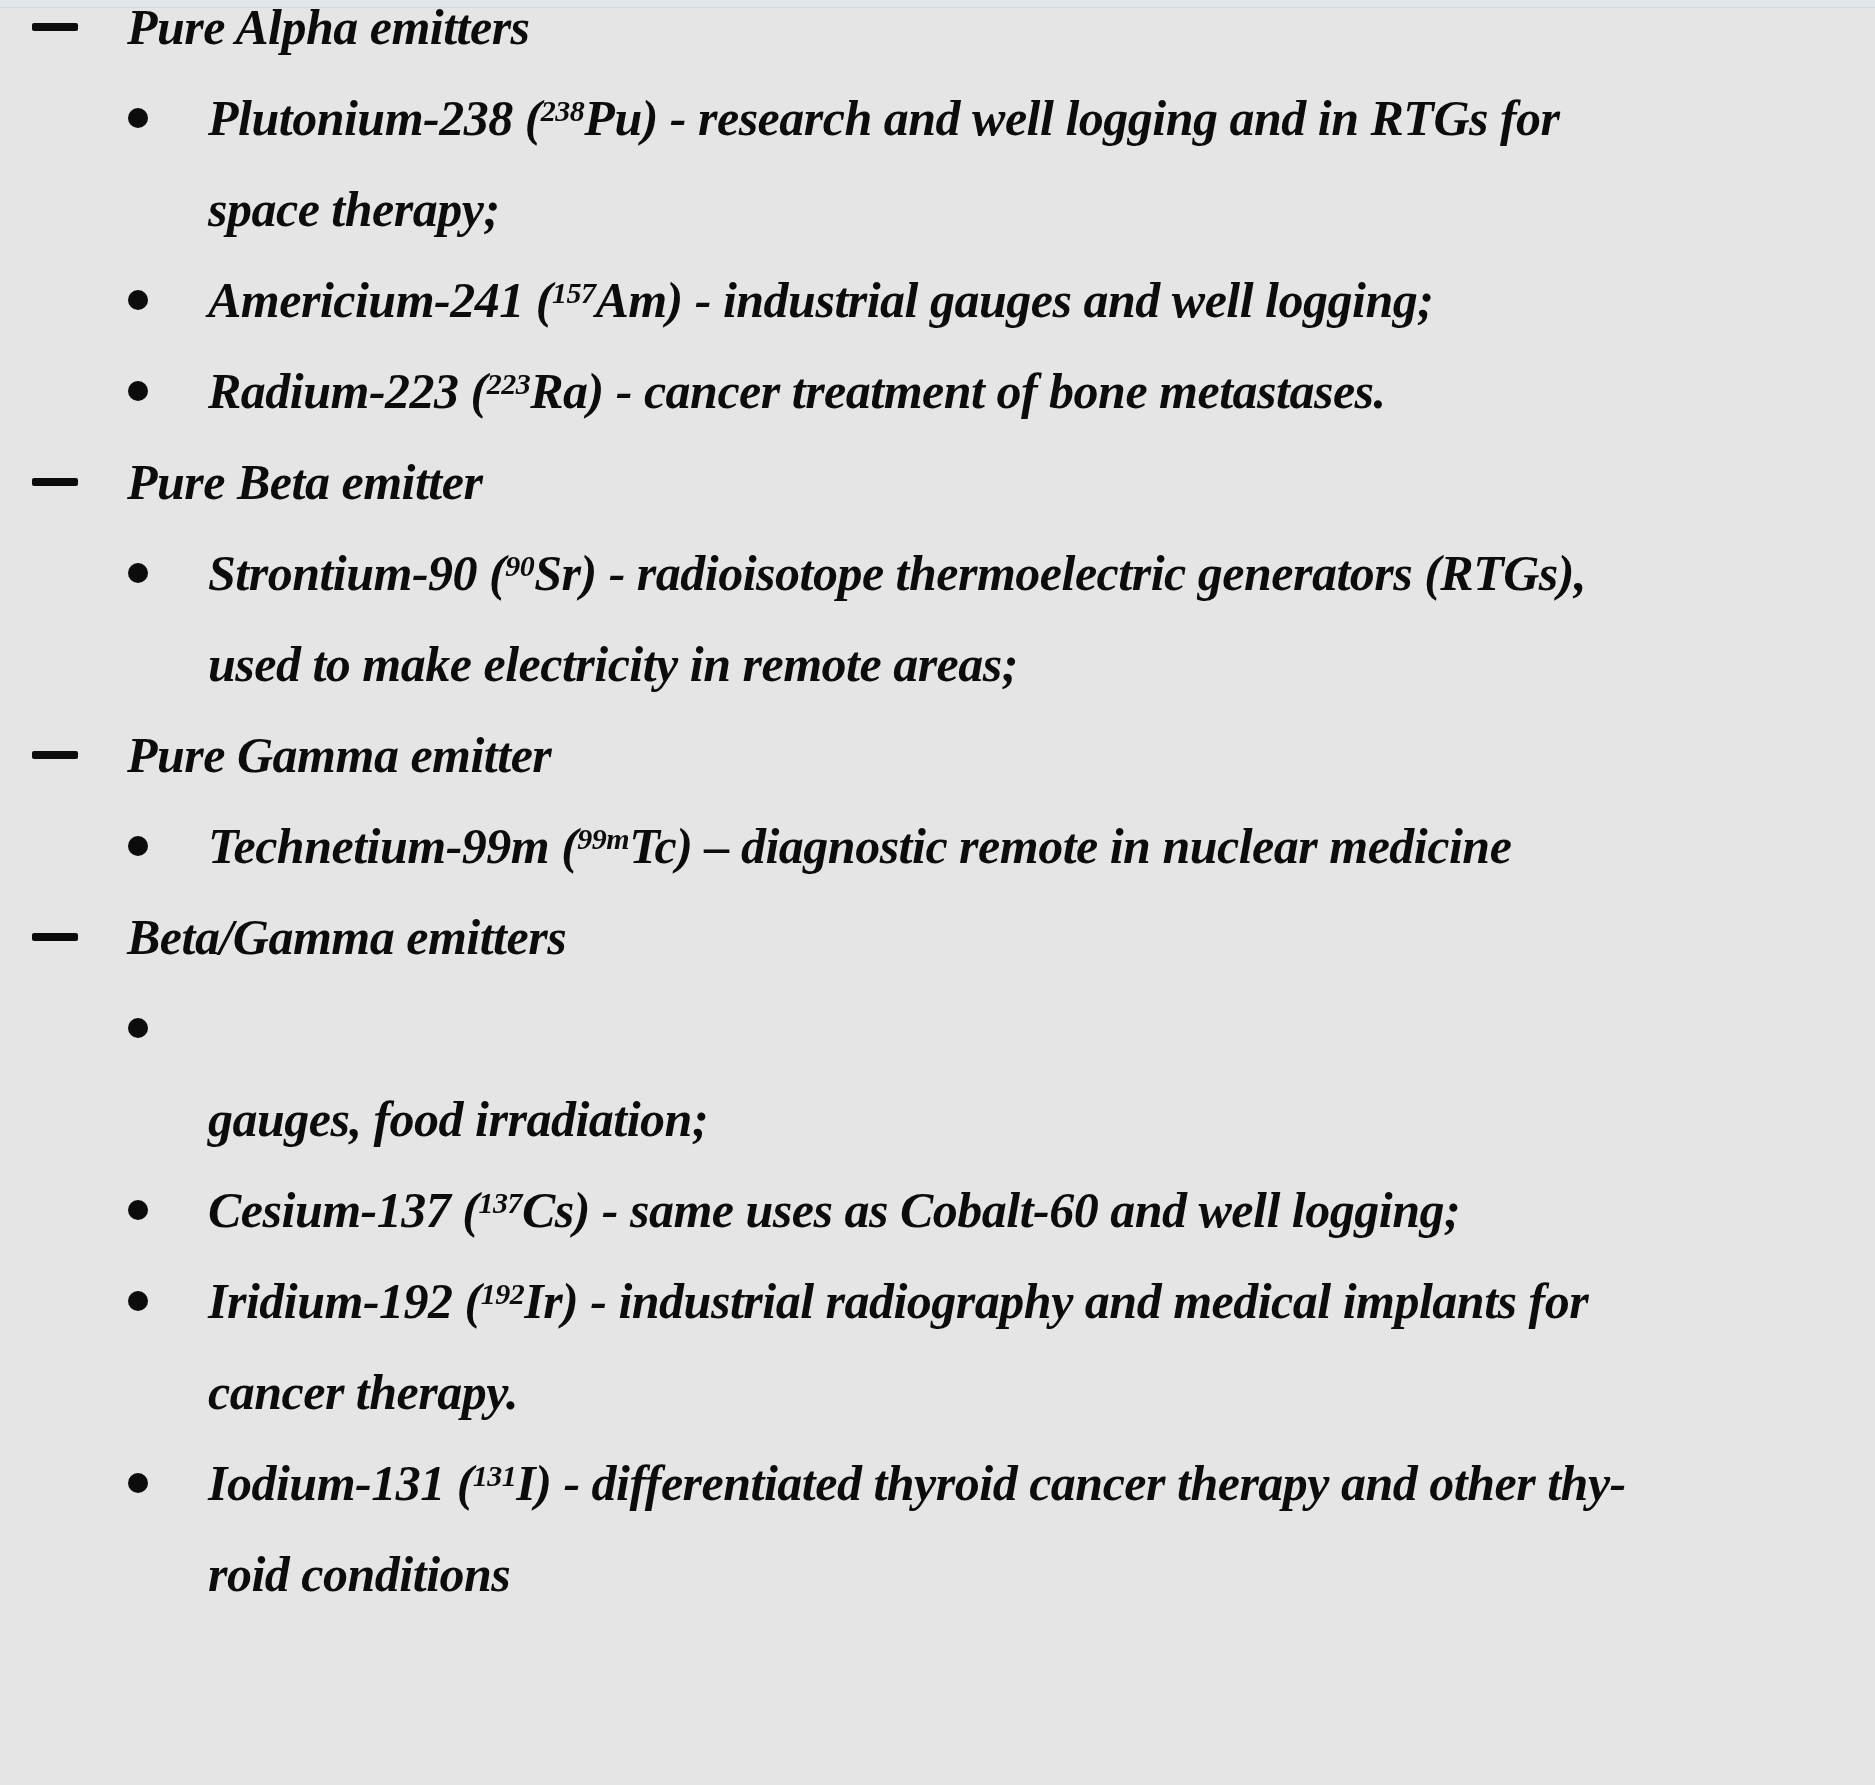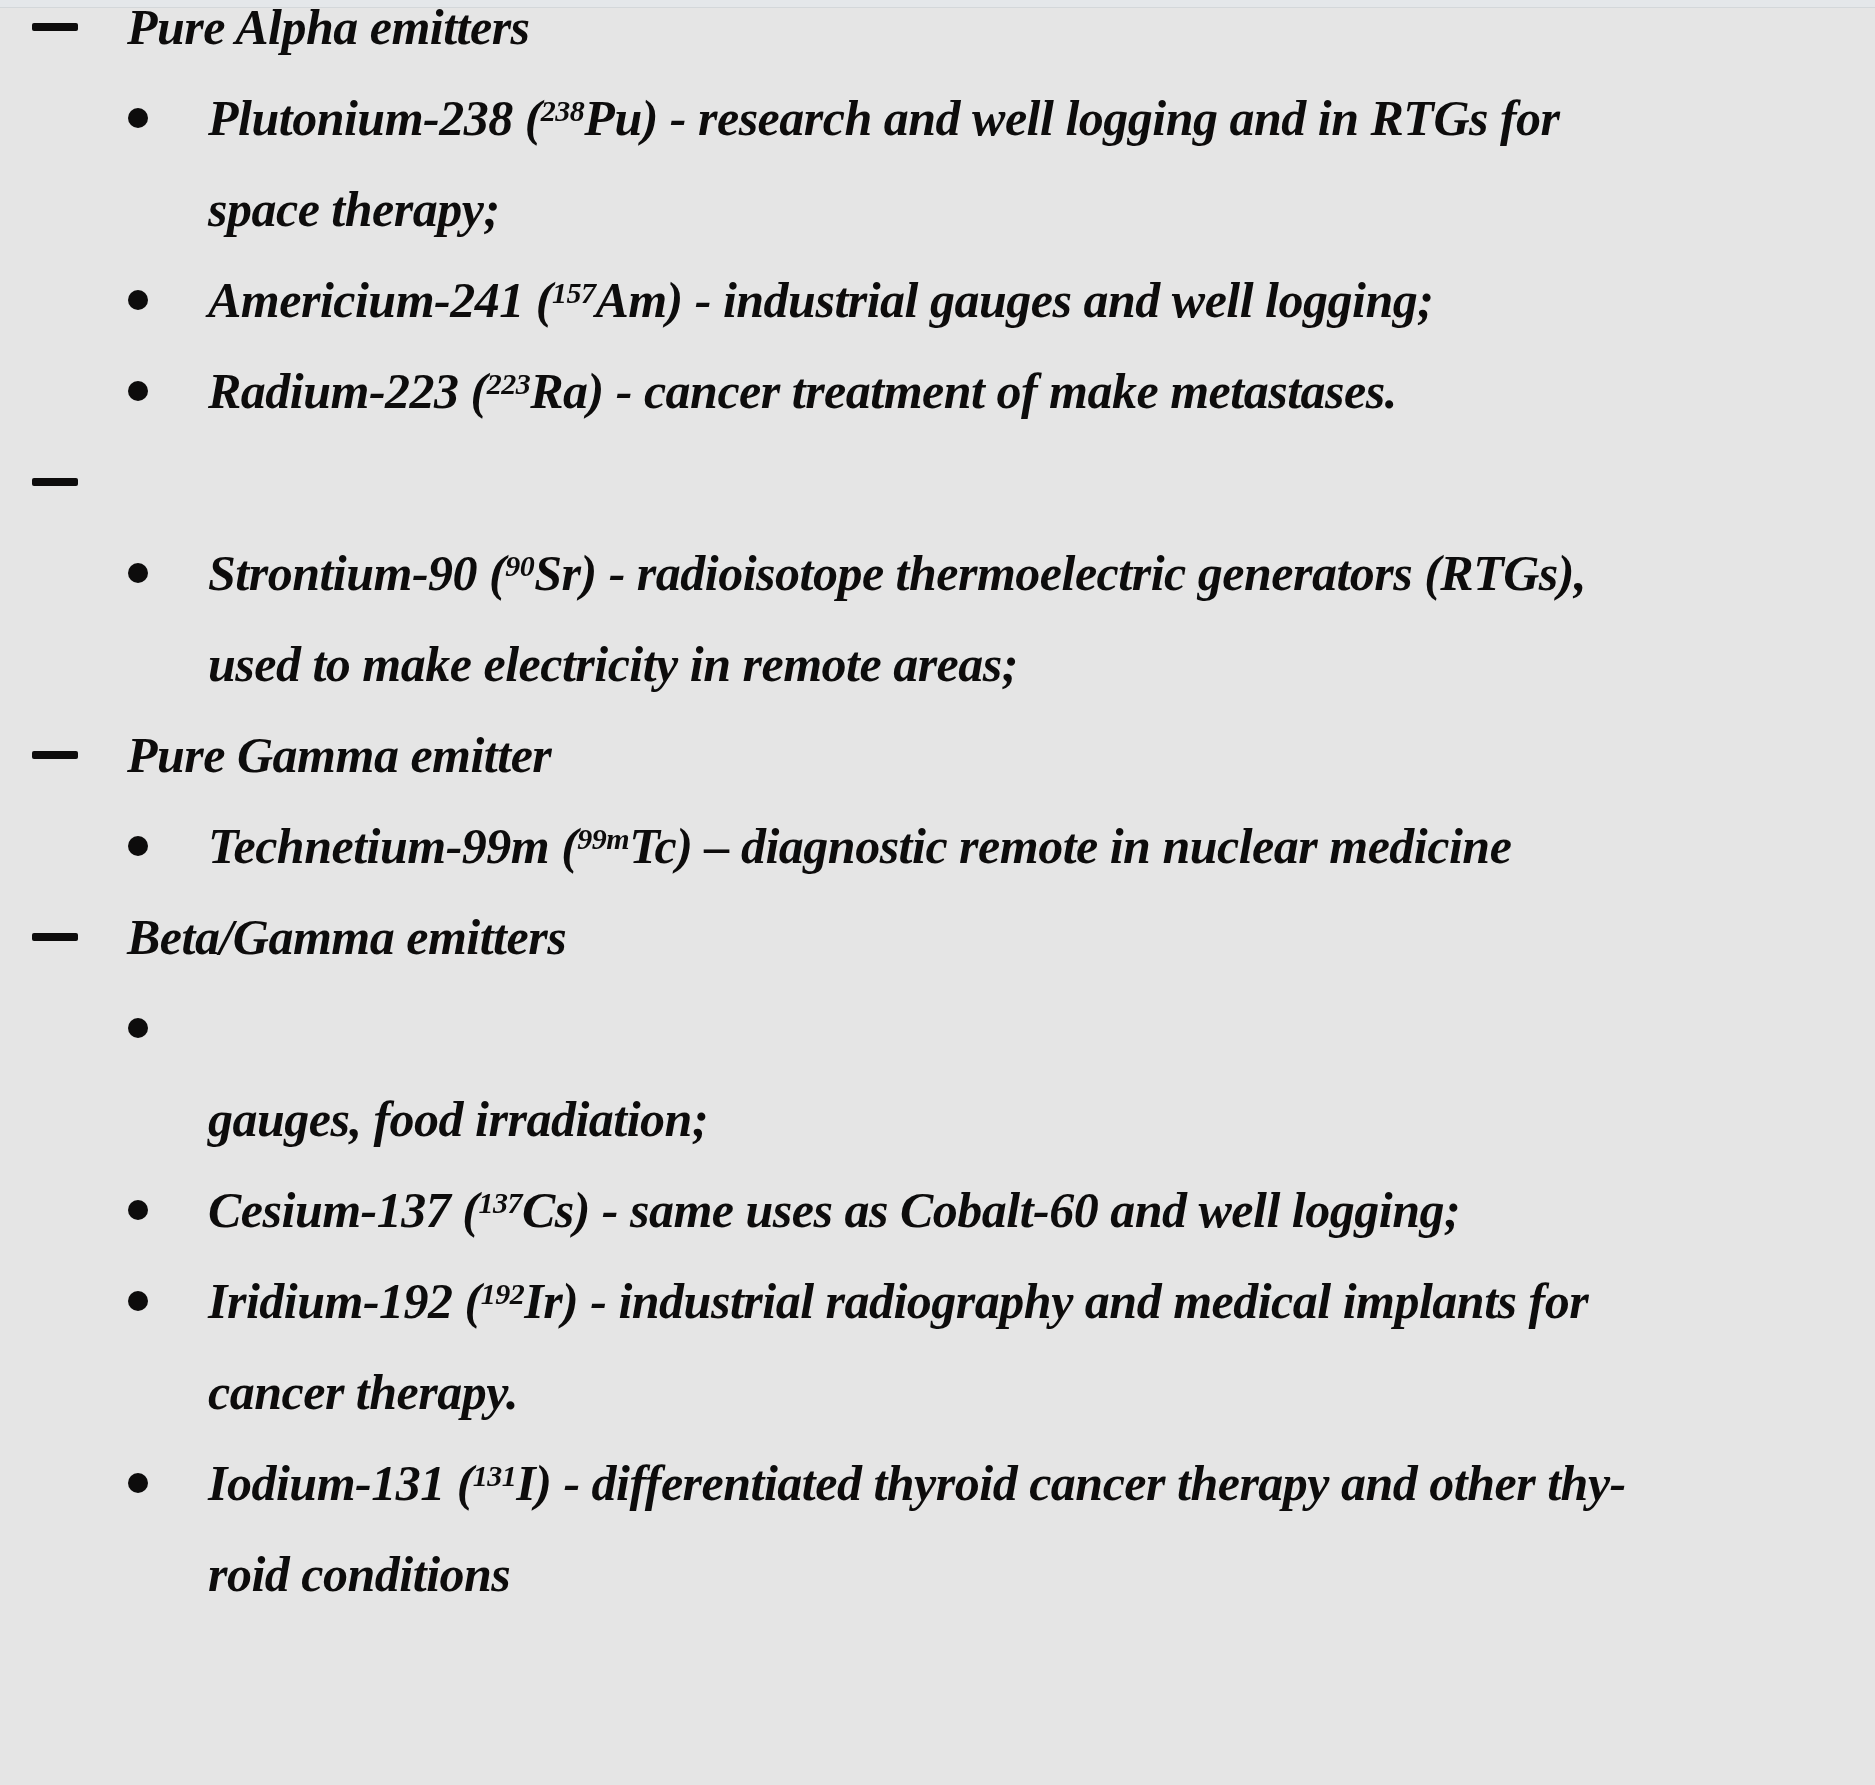--- a/index.html
+++ b/index.html
@@ -86,27 +86,28 @@
       </div>
       <div class="row item">
         <span>space therapy;</span>
       </div>
       <div class="row item">
         <span class="dot"></span>
         <span><span>Americium-241 (</span><sup>157</sup><span>Am) - industrial gauges and well logging;</span></span>
       </div>
       <div class="row item">
         <span class="dot"></span>
-        <span><span>Radium-223 (</span><sup>223</sup><span>Ra) - cancer treatment of make metastases.</span></span>
+        <span><span>Radium-223 (</span><sup>223</sup><span>Ra) - cancer treatment of bone metastases.</span></span>
       </div>
     </section>
 
     <section>
       <div class="row header">
         <span class="dash"></span>
+        <span>Pure Beta emitter</span>
       </div>
       <div class="row item">
         <span class="dot"></span>
         <span><span>Strontium-90 (</span><sup>90</sup><span>Sr) - radioisotope thermoelectric generators (RTGs),</span></span>
       </div>
       <div class="row item">
         <span>used to make electricity in remote areas;</span>
       </div>
     </section>
 

